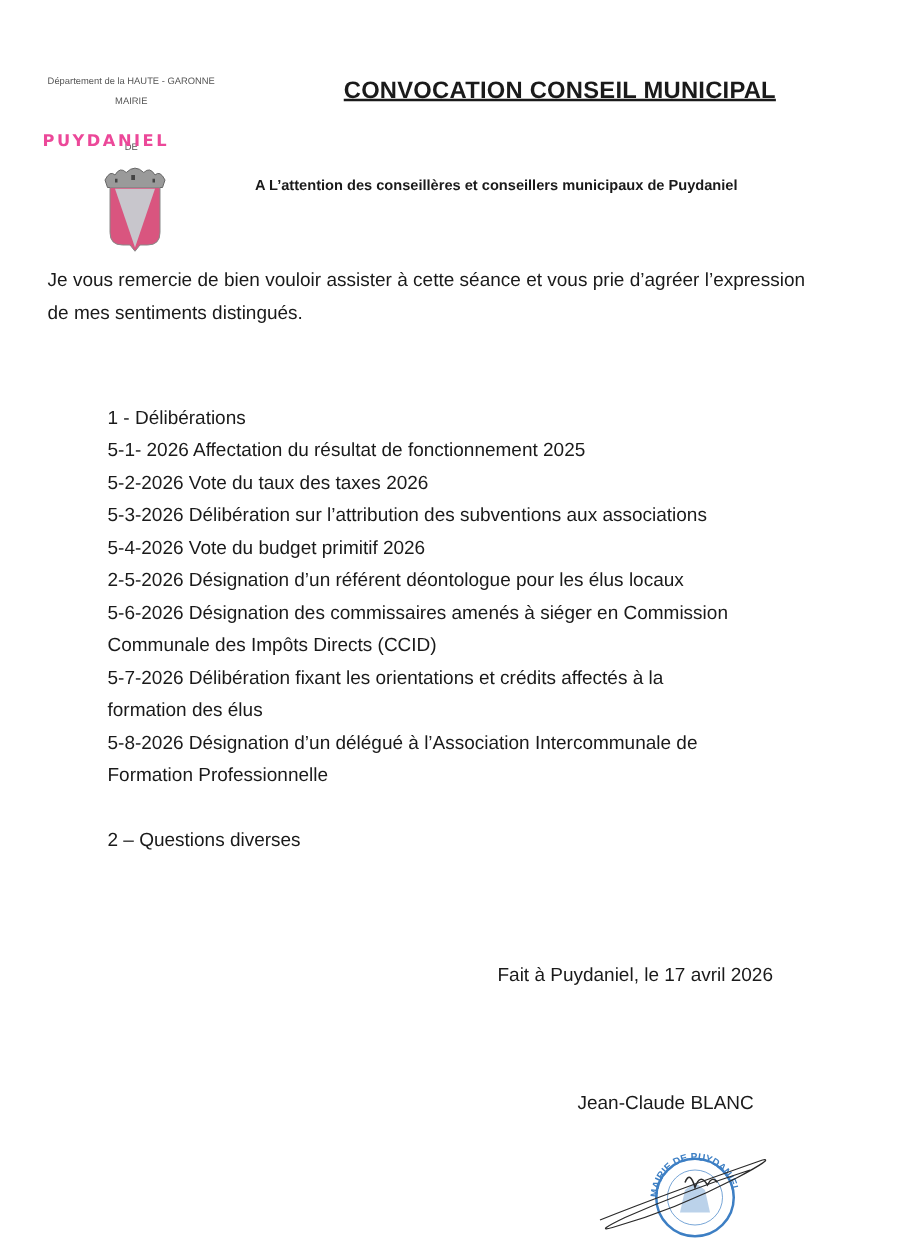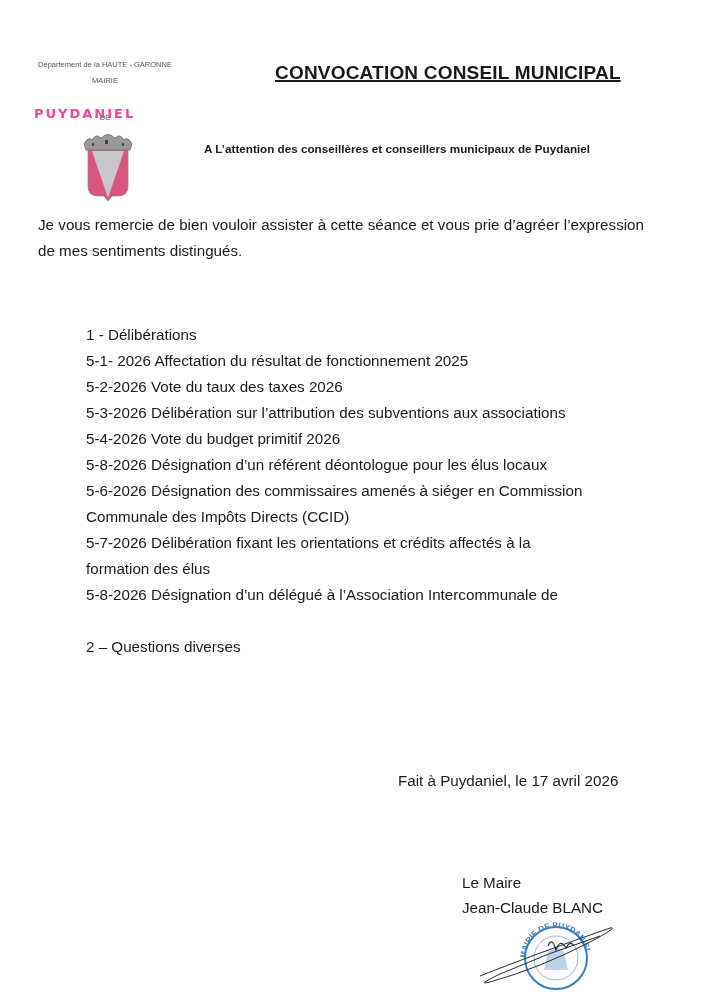--- a/index.html
+++ b/index.html
@@ -49,34 +49,34 @@
 <div class="abs para body-text">
   <p>Je vous remercie de bien vouloir assister à cette séance et vous prie d’agréer l’expression de mes sentiments distingués.</p>
 </div>
 
 <div class="abs agenda body-text">
   <div>1 - Délibérations</div>
   <div>5-1- 2026 Affectation du résultat de fonctionnement 2025</div>
   <div>5-2-2026 Vote du taux des taxes 2026</div>
   <div>5-3-2026 Délibération sur l’attribution des subventions aux associations</div>
   <div>5-4-2026 Vote du budget primitif 2026</div>
-  <div>5-8-2026 Désignation d’un référent déontologue pour les élus locaux</div>
+  <div>2-5-2026 Désignation d’un référent déontologue pour les élus locaux</div>
   <div>5-6-2026 Désignation des commissaires amenés à siéger en Commission</div>
   <div>Communale des Impôts Directs (CCID)</div>
   <div>5-7-2026 Délibération fixant les orientations et crédits affectés à la</div>
   <div>formation des élus</div>
   <div>5-8-2026 Désignation d’un délégué à l’Association Intercommunale de</div>
+  <div>Formation Professionnelle</div>
   <div class="gap"></div>
   <div>2 – Questions diverses</div>
 </div>
 
 <div class="abs fait body-text">Fait à Puydaniel, le 17 avril 2026</div>
 
 <div class="abs sig body-text">
-  <div>Le Maire</div>
   <div>Jean-Claude BLANC</div>
 </div>
 
 <div class="abs" style="left:470px; top:916px; width:150px; height:80px;">
   <svg width="150" height="80" viewBox="0 0 150 80">
     <defs>
       <path id="arcTop" d="M56 42 A30 30 0 0 1 116 42"></path>
     </defs>
     <circle cx="86" cy="42" r="31" fill="none" stroke="#3d7fc4" stroke-width="2"></circle>
     <circle cx="86" cy="42" r="22" fill="none" stroke="#3d7fc4" stroke-width="0.8" opacity="0.7"></circle>

